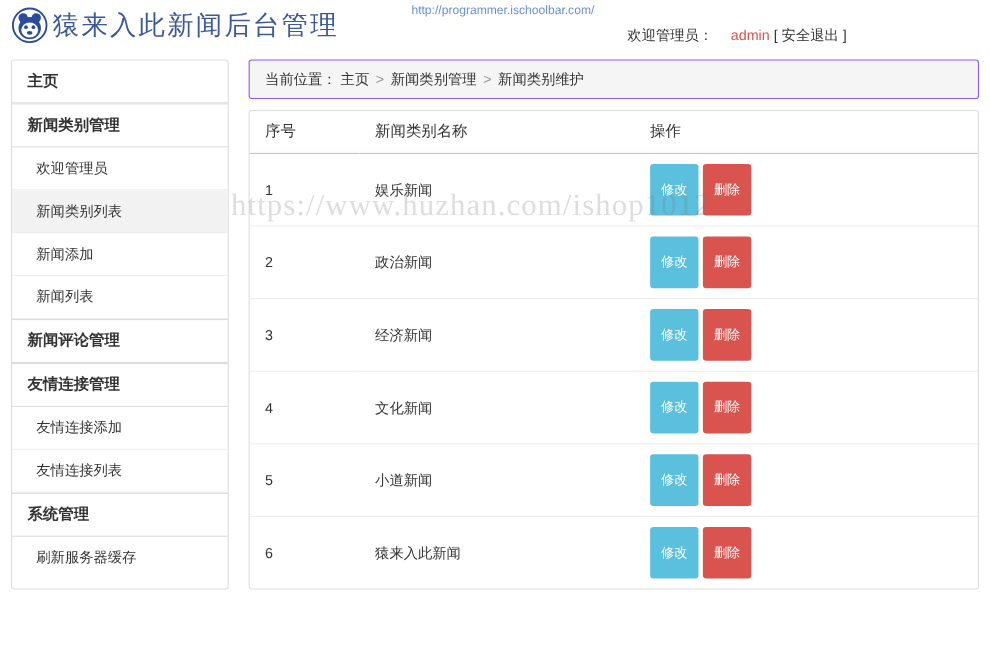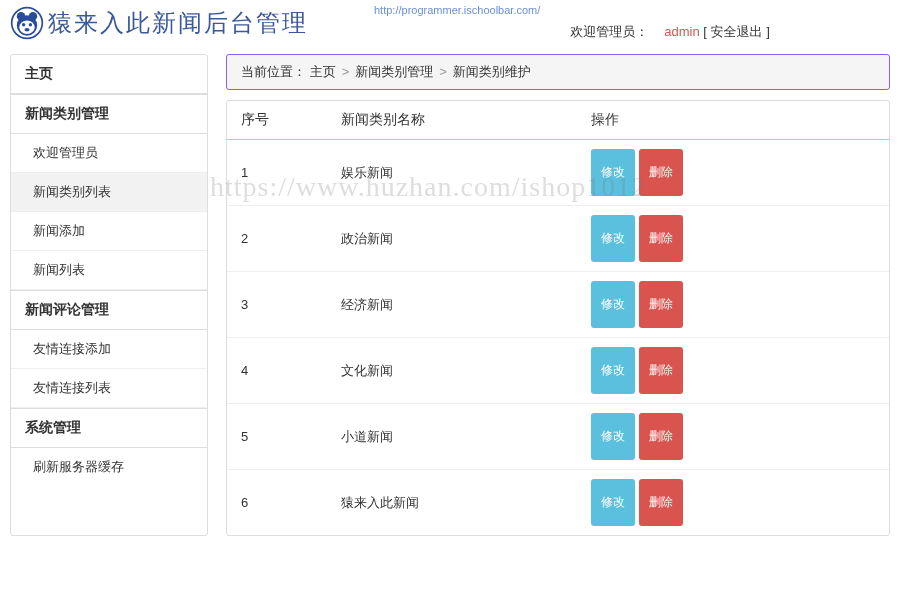--- a/index.html
+++ b/index.html
@@ -78,20 +78,21 @@
 
 <div class="container">
   <div class="sidebar" id="sidebar">
       <div class="nav-header first">主页</div>
       <div class="nav-header">新闻类别管理</div>
       <div class="nav-item">欢迎管理员</div>
       <div class="nav-item active">新闻类别列表</div>
       <div class="nav-item">新闻添加</div>
       <div class="nav-item">新闻列表</div>
       <div class="nav-header">新闻评论管理</div>
+      <div class="nav-header">友情连接管理</div>
       <div class="nav-item">友情连接添加</div>
       <div class="nav-item">友情连接列表</div>
       <div class="nav-header">系统管理</div>
       <div class="nav-item">刷新服务器缓存</div>
     </div>
 
   <div class="main">
     <div class="breadcrumb-bar" id="breadcrumb">当前位置： <a>主页</a><span class="sep">&gt;</span><a>新闻类别管理</a><span class="sep">&gt;</span><a>新闻类别维护</a></div>
     <div class="panel">
       <table class="table">

